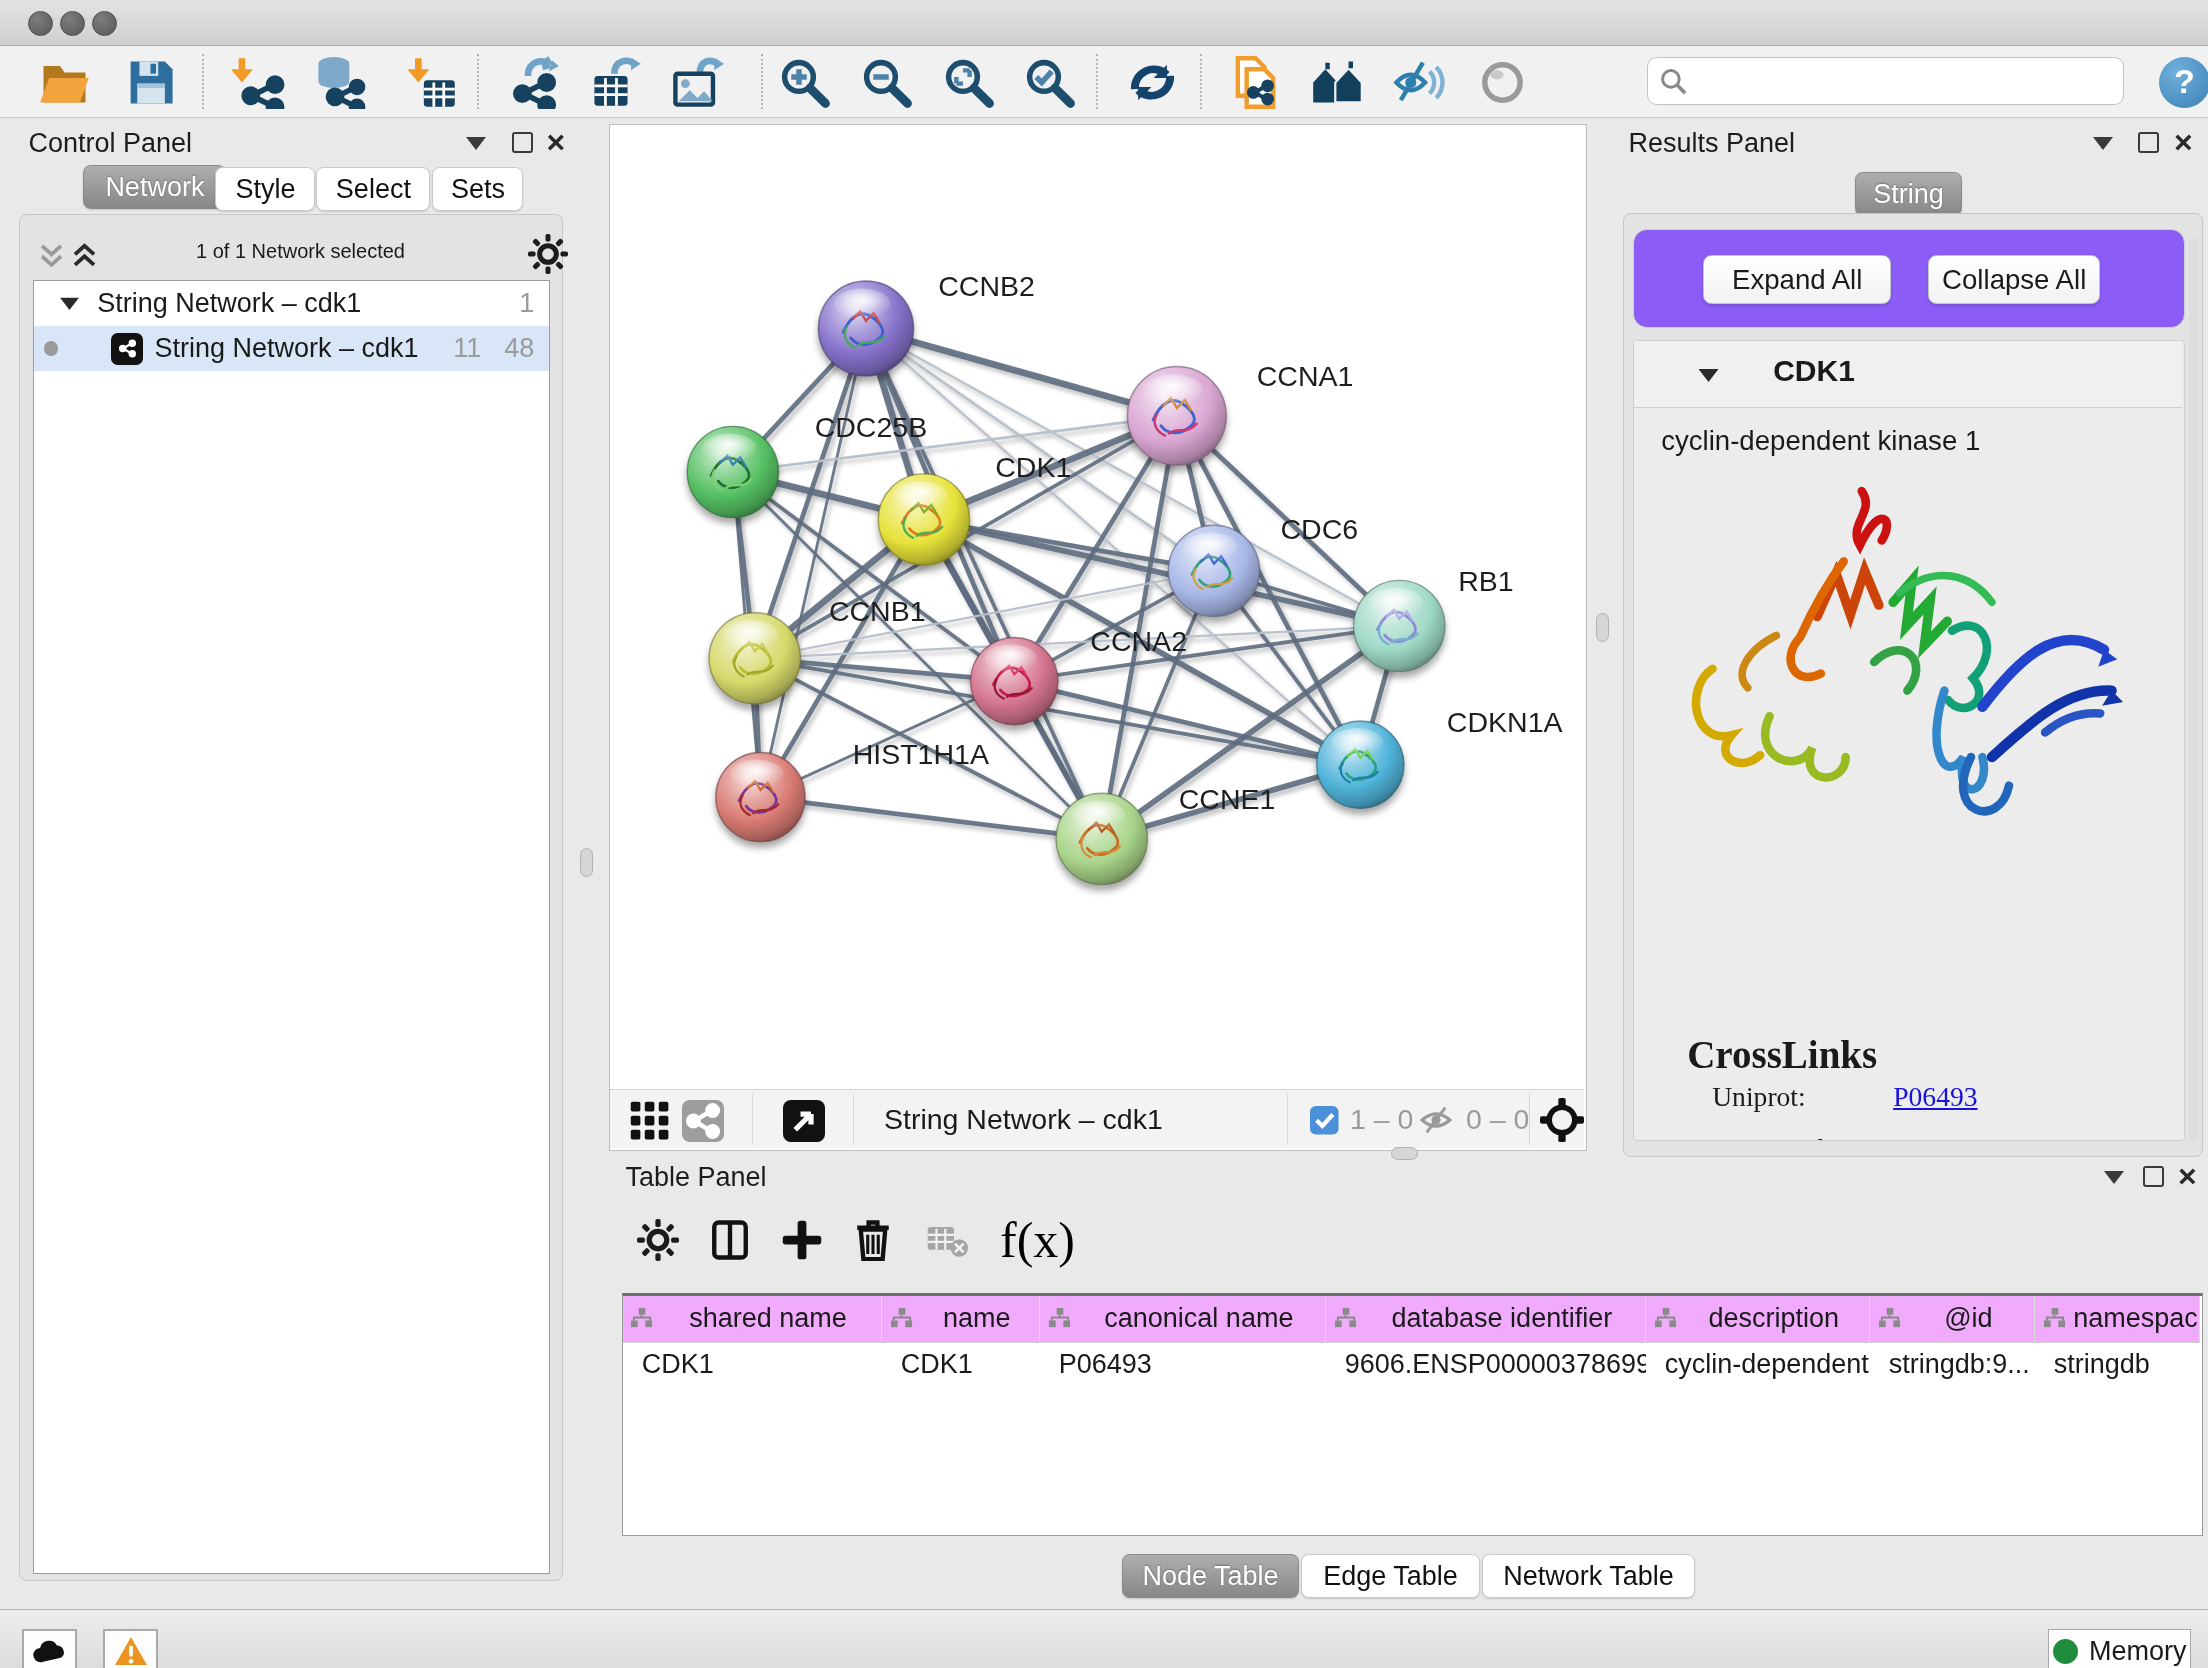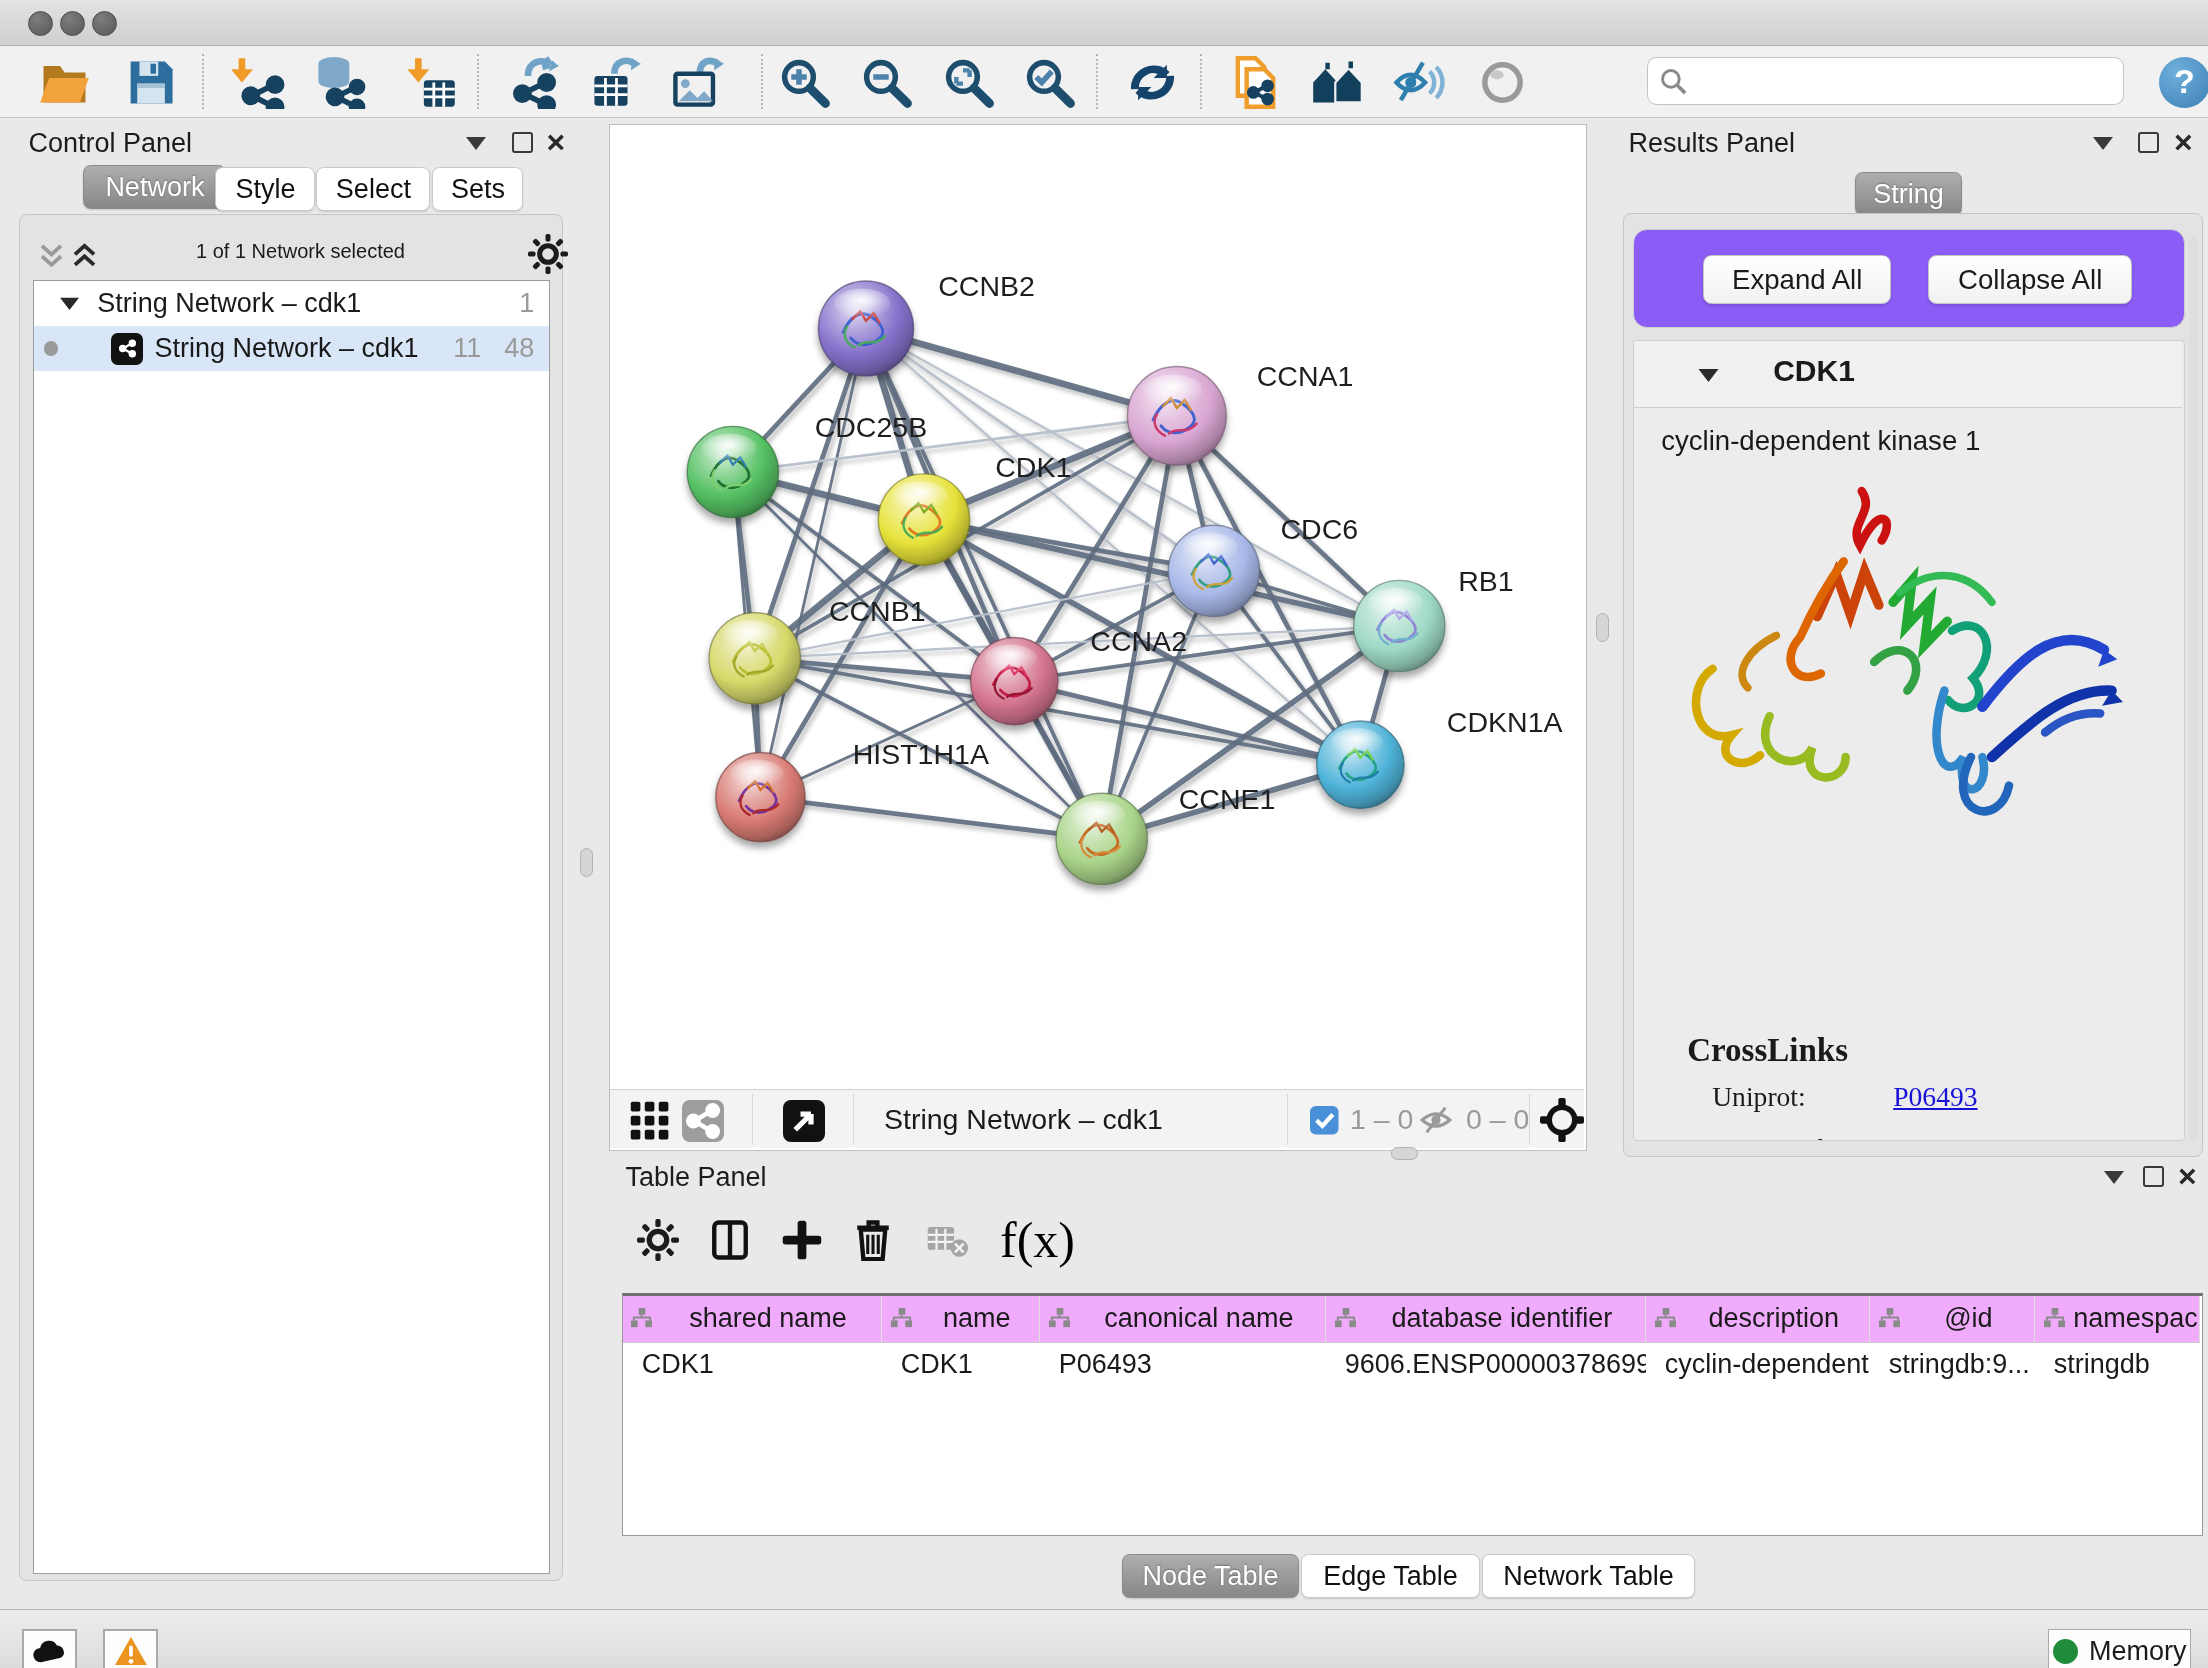--- a/index.html
+++ b/index.html
@@ -594,21 +594,21 @@
   <div class="abs panel-title" style="left:11.4px; top:3.8px">Results Panel</div>
   <span class="pm-tri abs" style="left:476px; top:13.3px"></span>
   <span class="pm-float abs" style="left:521px; top:7.6px"></span>
   <span class="pm-close abs" style="left:557px; top:5.7px">×</span>
 
   <div class="tab sel abs" style="left:238px; top:48px; width:107px">String</div>
 
   <div class="graybox abs" style="left:5.7px; top:89px; width:580px; height:944px">
     <div class="abs" style="left:9.5px; top:15px; width:552px; height:99px; border:1.9px solid #cfcfcf; border-radius:14px; background:#8b5cf6">
       <div class="btn-white abs" style="left:69px; top:25px; width:188px; height:49px">Expand All</div>
-      <div class="btn-white abs" style="left:294px; top:25px; width:204px; height:49px">Collapse All</div>
+      <div class="btn-white abs" style="left:294px; top:25px; width:172px; height:49px">Collapse All</div>
     </div>
     <div class="abs" style="left:9.5px; top:126px; width:552px; height:801px; border:1.9px solid #cfcfcf; border-radius:3.8px; background:#ececec; overflow:hidden">
       <div id="rp-entry-hdr" class="abs" style="left:0; top:0; width:548px; height:67px">
         <svg class="abs" style="left:63px; top:25px" width="23" height="18" viewBox="0 0 22 18">
             <path d="M1 3 h20 l-10 13z" fill="#2a2a2a"></path>
           </svg>
         <div class="abs" style="left:139px; top:13.3px; font-size:30px; font-weight:bold">CDK1</div>
       </div>
       <div class="abs" style="left:27px; top:84px; font-size:27.6px">cyclin-dependent kinase 1</div>
 
@@ -626,21 +626,21 @@
           <path d="M310 165 C342 145 362 185 332 215 C352 238 322 258 306 238" stroke="#11a077" stroke-width="9"></path>
           <path d="M470 185 C420 155 380 195 342 245" stroke="#2244cc" stroke-width="11"></path>
           <path d="M478 228 C430 226 392 262 352 298" stroke="#1133aa" stroke-width="11"></path>
           <path d="M466 252 C440 250 420 262 408 272" stroke="#2a55c4" stroke-width="9"></path>
           <path d="M302 228 C282 288 302 328 322 298 C312 348 352 338 342 298" stroke="#3388cc" stroke-width="9"></path>
           <path d="M330 298 C300 358 360 375 370 328" stroke="#2266bb" stroke-width="9"></path>
           <path d="M470 185 l14 10 -20 8z" fill="#2244cc" stroke="none"></path>
           <path d="M478 228 l12 12 -22 4z" fill="#1133aa" stroke="none"></path>
         </g>
       </svg>
-      <div class="serif abs" style="left:53px; top:691px; font-size:33px; font-weight:bold">CrossLinks</div>
+      <div class="serif abs" style="left:53px; top:691px; font-size:39px; font-weight:bold">CrossLinks</div>
       <div class="serif abs" style="left:78px; top:740px; font-size:27.6px"><span>Uniprot:</span></div>
       <div class="serif abs" style="left:259px; top:740px; font-size:27.6px"><span class="xlink">P06493</span></div>
       <div class="serif abs" style="left:78px; top:792px; font-size:27.6px"><span>GeneCard:</span></div>
       <div class="serif abs" style="left:259px; top:792px; font-size:27.6px"><span class="xlink">P06493</span></div>
 
     </div>
     <div class="abs" style="left:565px; top:23px; width:9.5px; height:904px; background:#dedede; border-radius:4.8px"></div>
   </div>
 </div>
 

